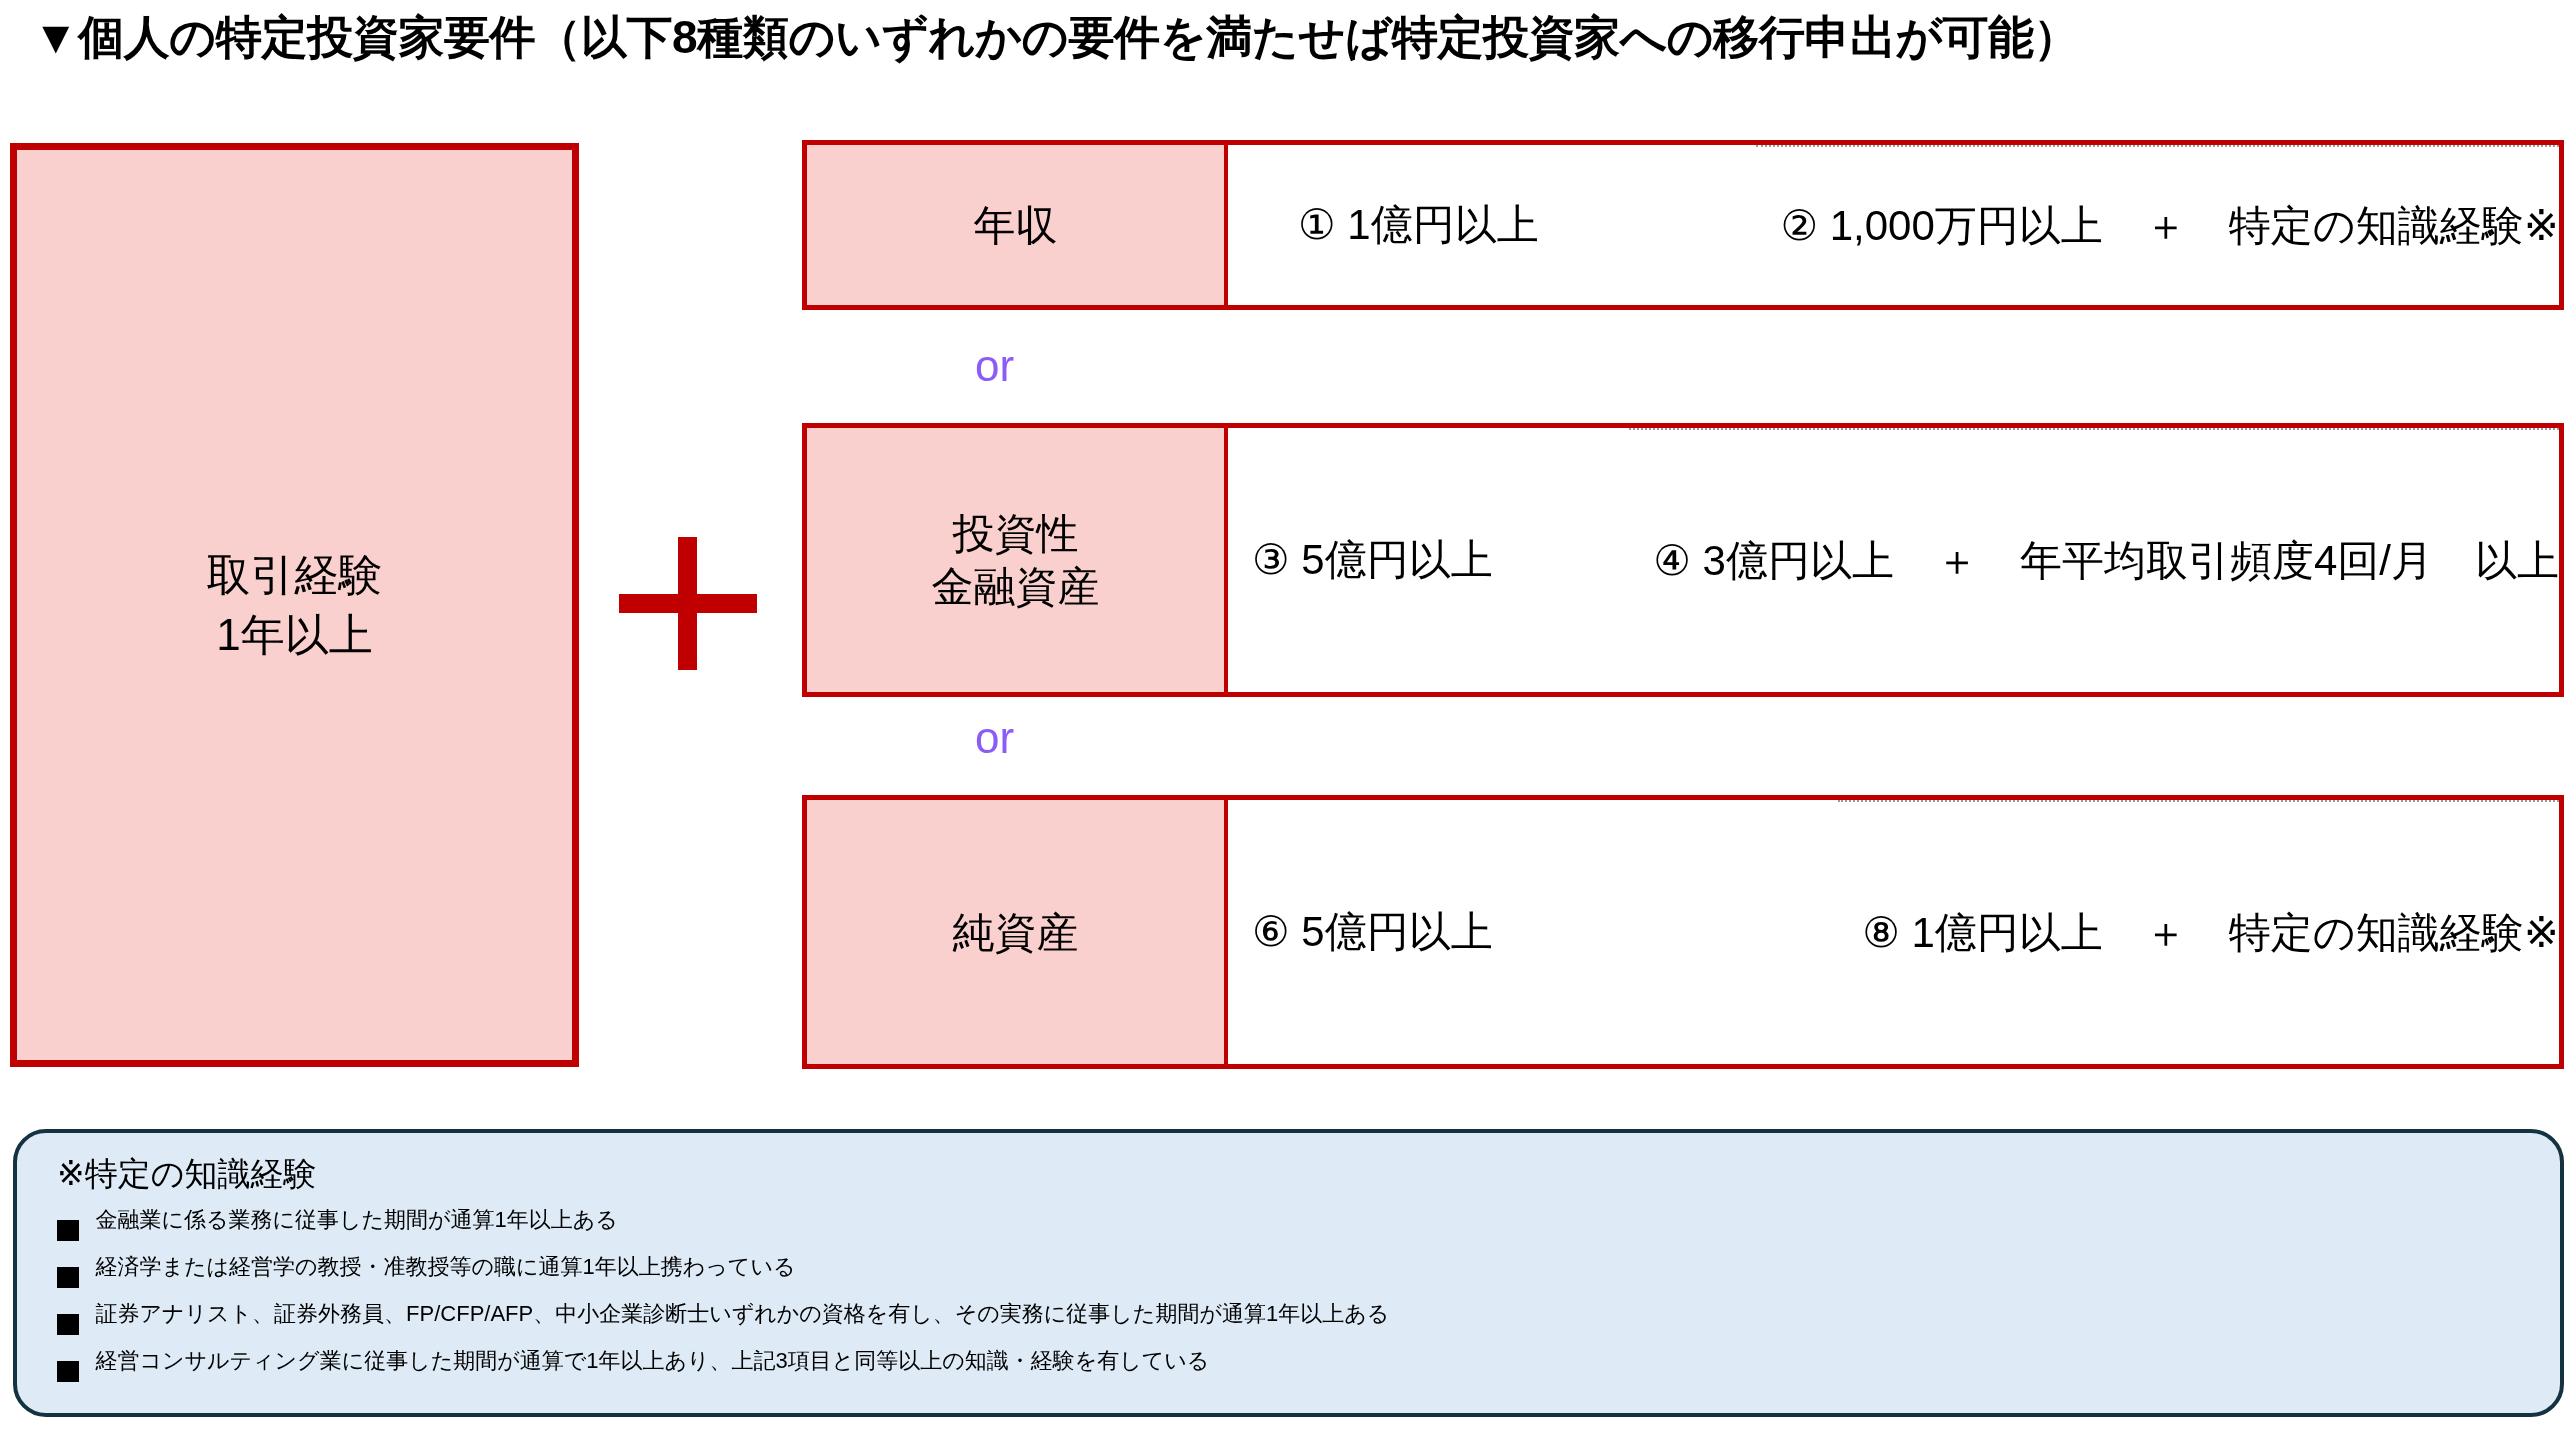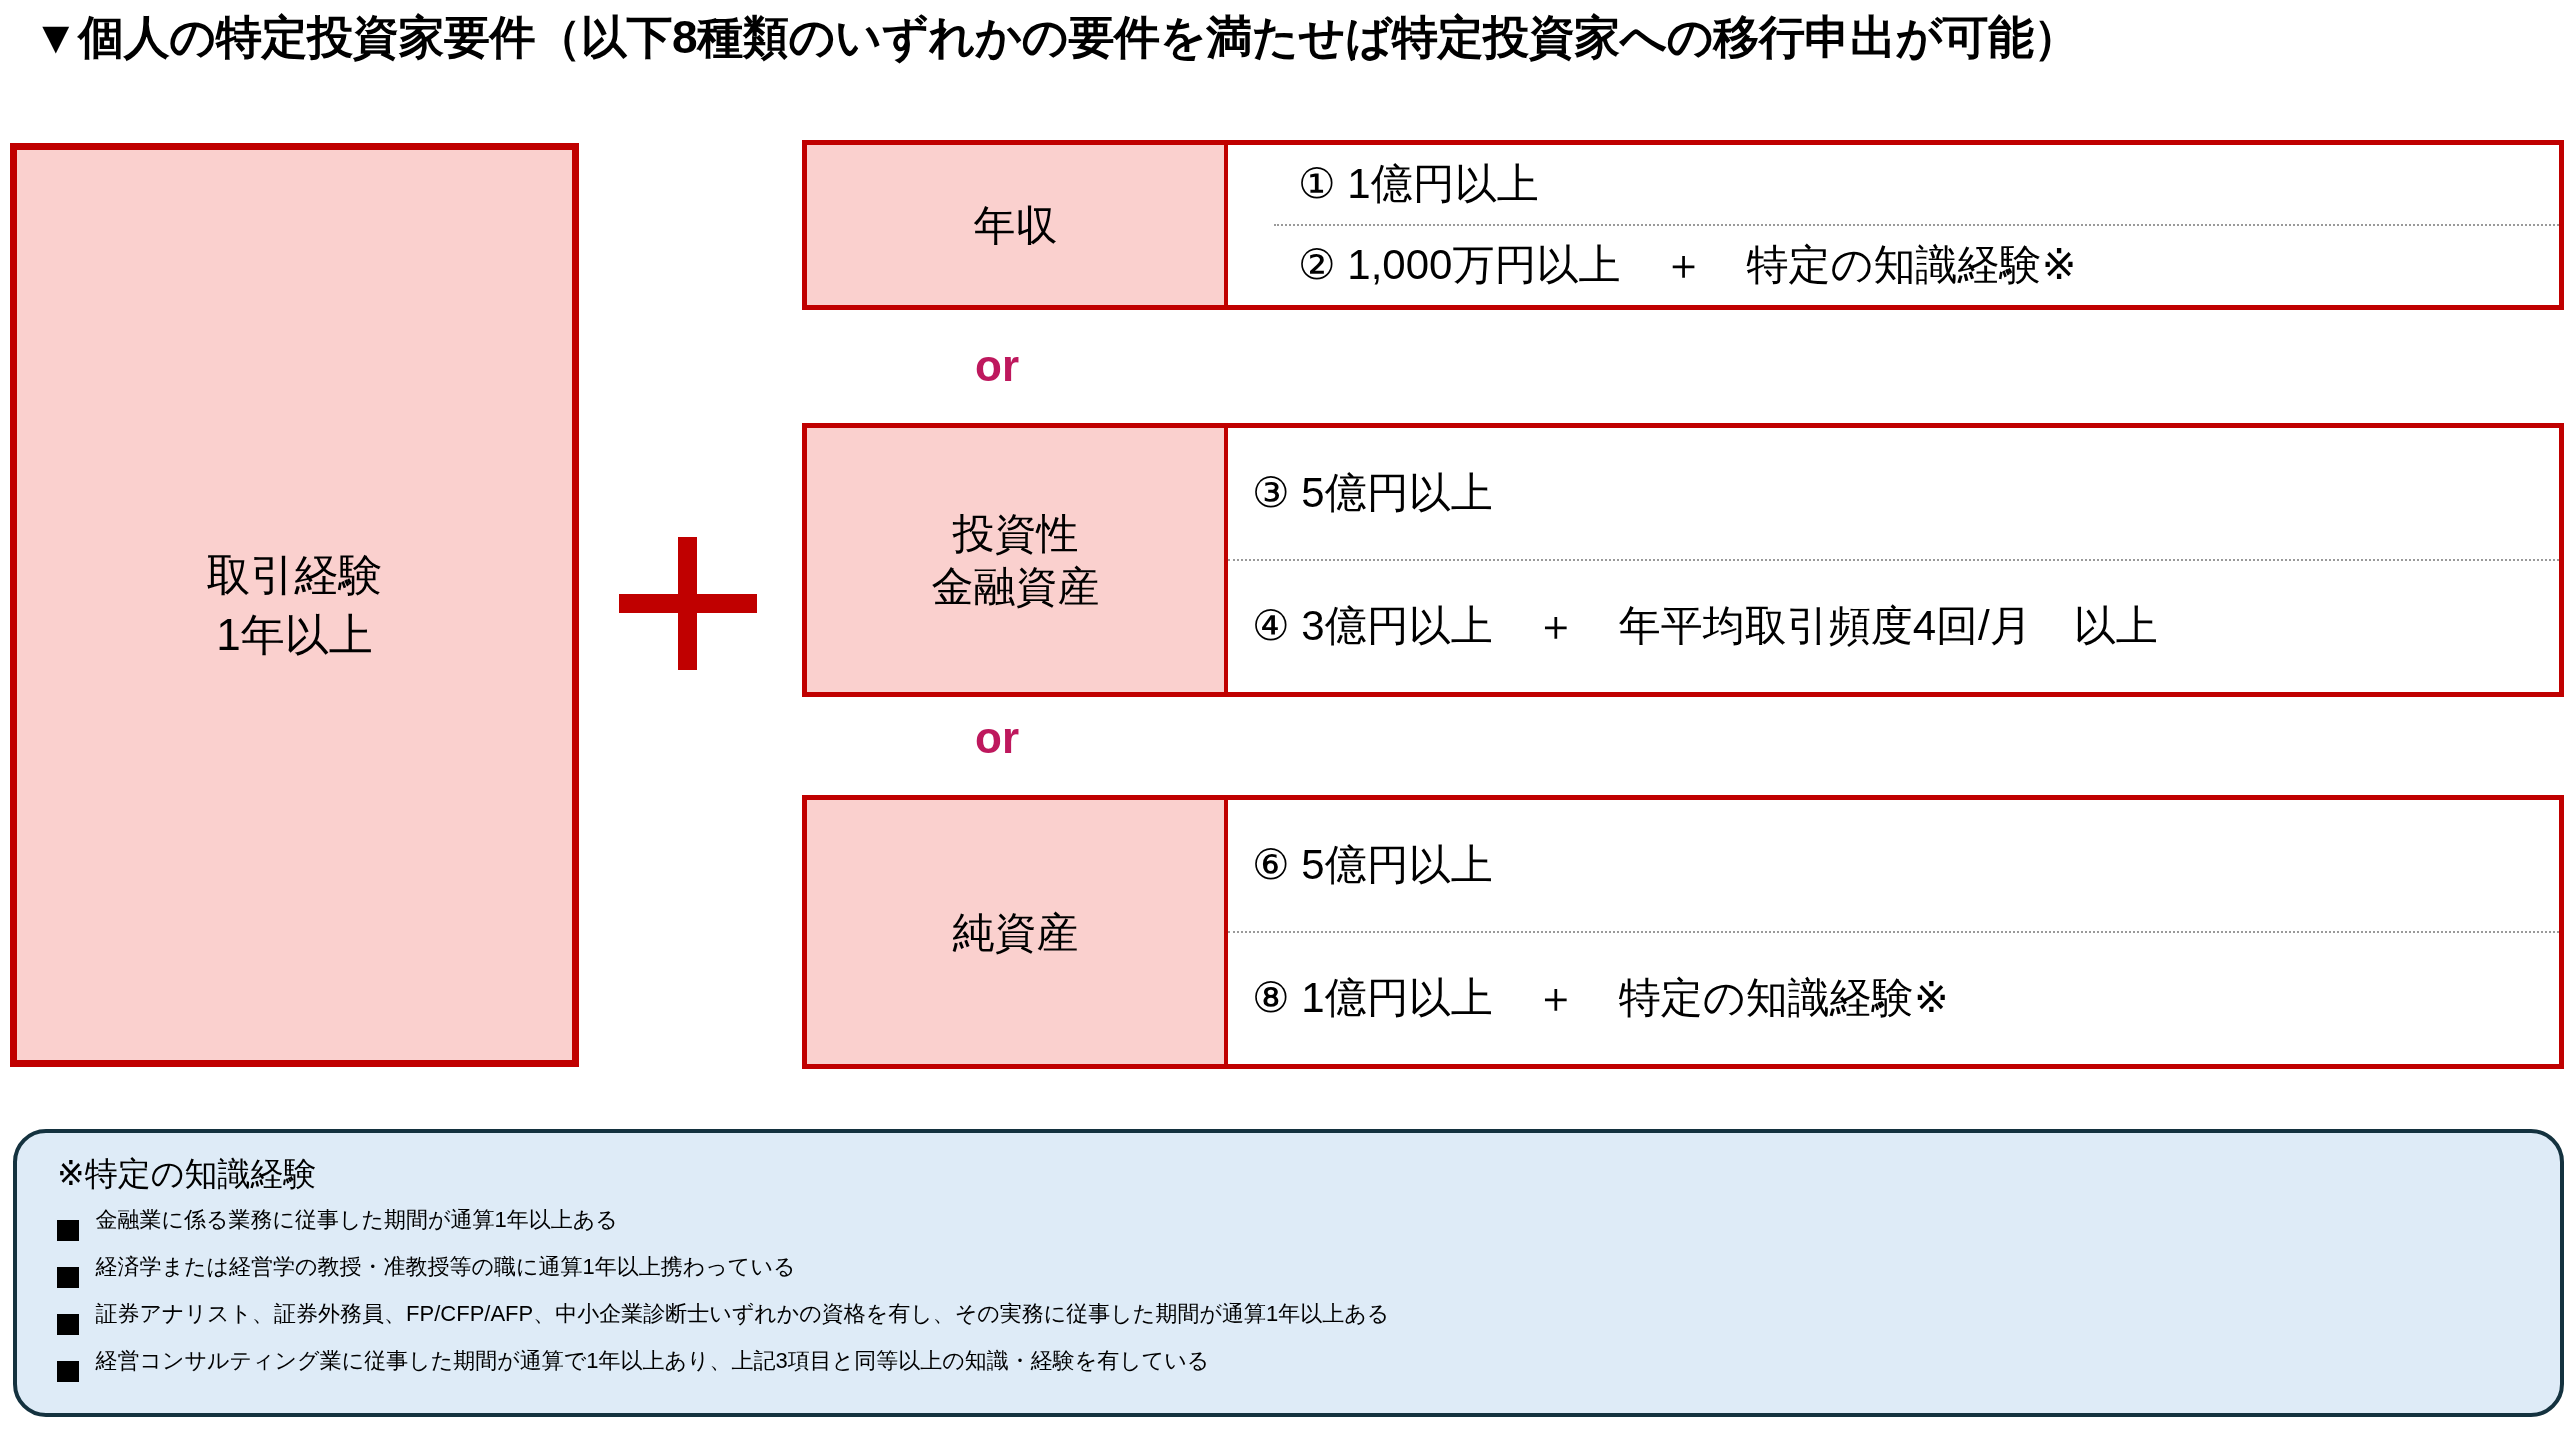--- a/index.html
+++ b/index.html
@@ -99,42 +99,42 @@
     justify-content: center;
     text-align: center;
     font-size: 42px;
     line-height: 53px;
     white-space: pre-line;
   }
 
   .group-rows {
     flex: 1 1 auto;
     display: flex;
-    flex-direction: column;
+    flex-direction: row;
   }
   .group-row {
     flex: 1 1 0;
     display: flex;
     align-items: center;
     padding-left: 24px;
     font-size: 42px;
     line-height: 1.1;
     white-space: pre;
     border-top: 2.9px dotted #9a9a9a;
     box-sizing: border-box;
   }
   .group-row:first-child { border-top: none; }
 
   
   .or-text {
     position: absolute;
     left: 975px;
     font-size: 44px;
-    font-weight: bold;
-    color: #be185d;
+    font-weight: normal;
+    color: #8b5cf6;
     line-height: 1;
   }
   #or-1 { top: 344px; }
   #or-2 { top: 716px; }
 
   
   .note-box {
     position: absolute;
     left: 13px;
     top: 1129px;

